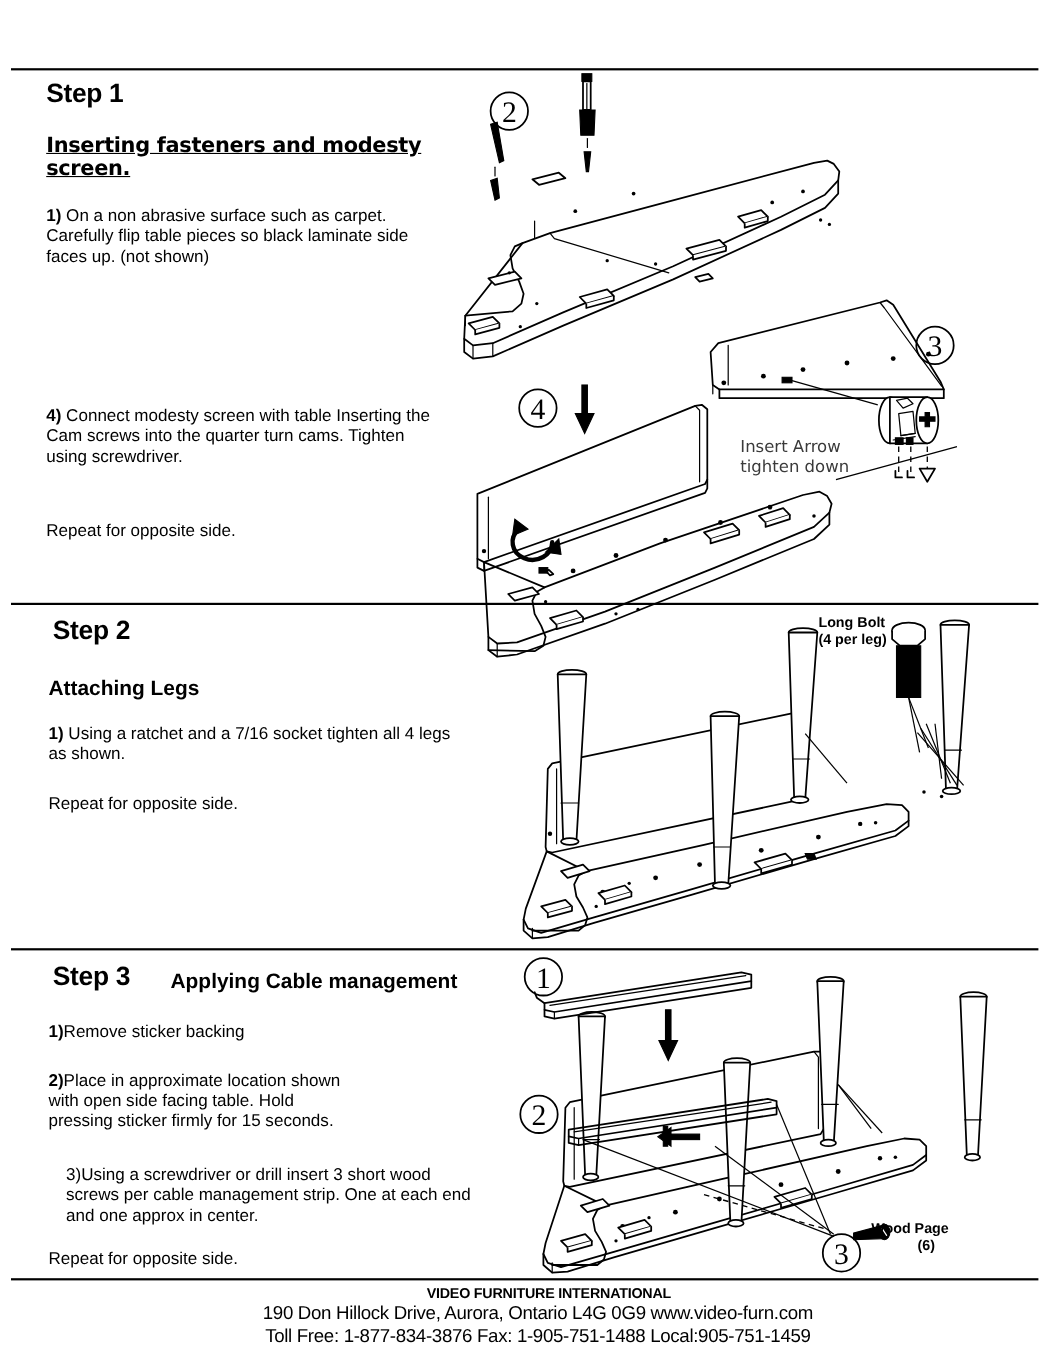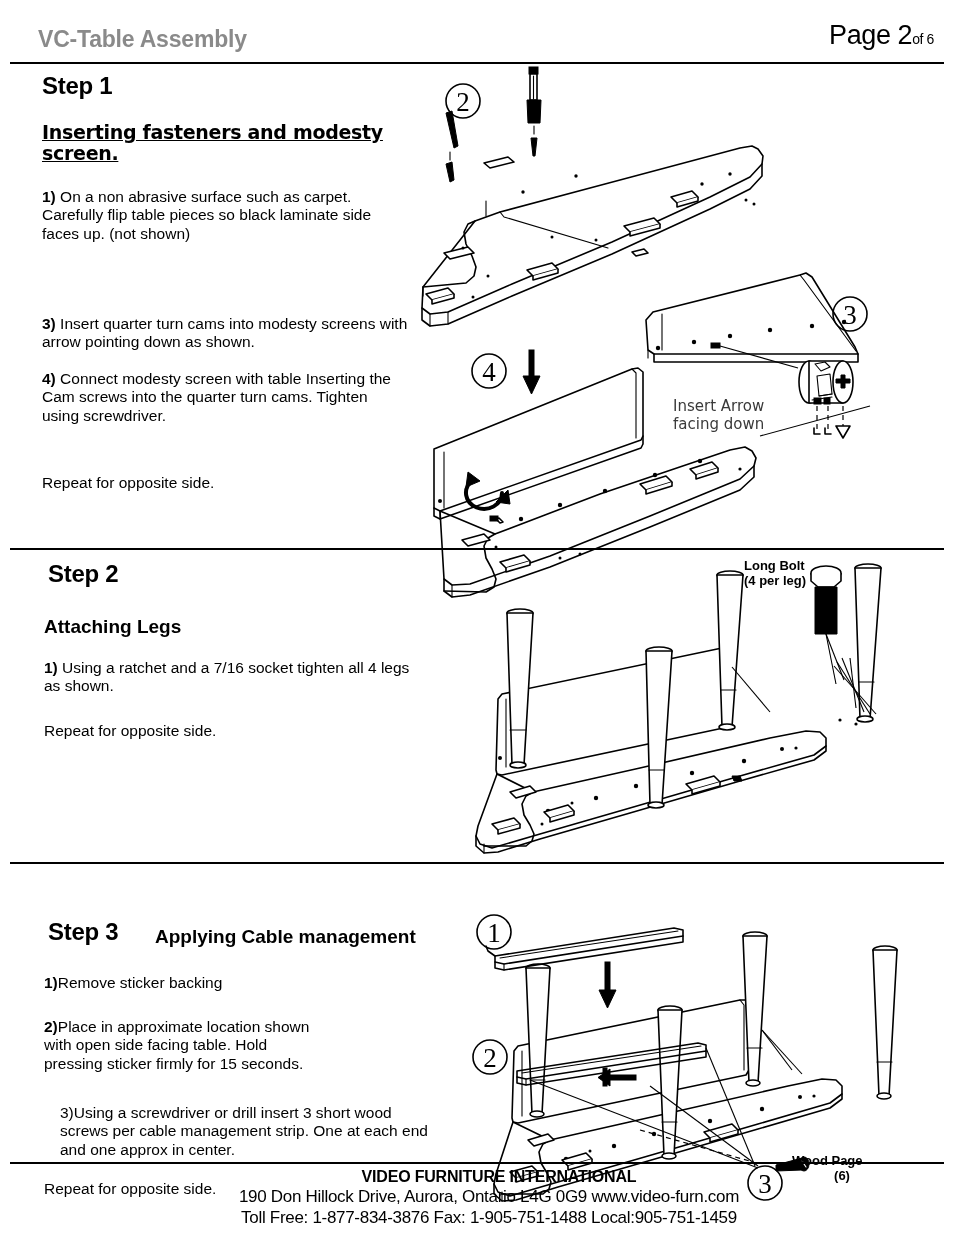--- a/index.html
+++ b/index.html
@@ -29,58 +29,49 @@
 
   
   .callout{position:absolute;font-size:13px;font-weight:bold;line-height:1.12;
            font-family:"Liberation Sans",sans-serif;}
   .callout.rounded{font-family:"DejaVu Sans",sans-serif;font-weight:normal;font-size:15px;
                    color:#3a3a3a;}
   .cent{text-align:center;}
 
   
   .footer{position:absolute;left:0;top:1168px;width:954px;text-align:center;}
-  .footer .co{font-size:16px;font-weight:bold;letter-spacing:-.2px;padding-left:44px;}
+  .footer .co{font-size:13px;font-weight:bold;letter-spacing:-.2px;padding-left:44px;}
   .footer .ln{font-size:17px;letter-spacing:-.3px;line-height:1.25;padding-left:24px;}
 
   svg{display:block;overflow:visible;}
   .ln1{fill:none;stroke:#000;stroke-width:1.6;stroke-linejoin:round;stroke-linecap:round;}
   .ln-thin{fill:none;stroke:#000;stroke-width:1.1;stroke-linejoin:round;stroke-linecap:round;}
   .ln-lead{fill:none;stroke:#000;stroke-width:1.1;}
   .ln-dash{fill:none;stroke:#000;stroke-width:1.2;stroke-dasharray:5 4;}
   .fillw{fill:#fff;stroke:#000;stroke-width:1.6;stroke-linejoin:round;}
   .fillk{fill:#000;stroke:#000;stroke-width:1;}
   .dot{fill:#000;}
   .circnum{font-family:"Liberation Serif","DejaVu Serif",serif;font-size:27px;fill:#000;
            text-anchor:middle;}
 </style>
 </head>
 <body>
 
 <div class="page">
 
-  <div class="header">
-    <div class="doc-title">VC-Table Assembly</div>
-    <div class="page-num">
-      <span>Page 2</span><span class="small">of 6</span>
-    </div>
-  </div>
   <div class="rule" style="left:10px;top:62px;width:934px;"></div>
 
   <div class="sect" style="left:0;top:64px;width:954px;height:484px;">
 
     <div class="step-h" style="position:absolute;left:42px;top:8px;">Step 1</div>
 
     <div class="sub-h rounded" style="position:absolute;left:42px;top:58px;width:350px;">Inserting fasteners and modesty screen.</div>
 
     <div class="body-t" style="position:absolute;left:42px;top:124px;width:352px;">
       <b>1)</b><span> On a non abrasive surface such as carpet. Carefully flip table pieces so black laminate side faces up. (not shown)</span>
-    </div>
-    <div class="body-t" style="position:absolute;left:42px;top:251px;width:380px;">
-      <b>3)</b><span> Insert quarter turn cams into modesty screens with arrow pointing down as shown.</span>
     </div>
     <div class="body-t" style="position:absolute;left:42px;top:306px;width:350px;">
       <b>4)</b><span> Connect modesty screen with table Inserting the Cam screws into the quarter turn cams. Tighten using screwdriver.</span>
     </div>
     <div class="body-t" style="position:absolute;left:42px;top:410px;width:330px;">Repeat for opposite side.</div>
 
     <svg style="position:absolute;left:400px;top:0;" width="554" height="484" viewBox="0 0 554 484">
 
       <g>
         <path class="ln1" d="M23 223 L75 157 L100 148 L205 120 L340 84 L352 82 L358 85 L363 92 L362 100
@@ -234,21 +225,21 @@
       </g>
 
       <g>
         <circle class="ln1" cx="89" cy="307" r="17" fill="#fff"></circle>
         <text class="circnum" x="89" y="317">4</text>
       </g>
     </svg>
 
     <div class="callout rounded" style="left:673px;top:333px;width:120px;line-height:1.2;">
       <div>Insert Arrow</div>
-      <div>facing down</div>
+      <div>tighten down</div>
     </div>
   </div>
 
   <div class="rule" style="left:10px;top:548px;width:934px;"></div>
   <div class="sect" style="left:0;top:550px;width:954px;height:310px;">
 
     <div class="step-h" style="position:absolute;left:48px;top:10px;">Step 2</div>
     <div class="sub-h" style="position:absolute;left:44px;top:66px;">Attaching Legs</div>
     <div class="body-t" style="position:absolute;left:44px;top:109px;width:372px;">
       <b>1)</b><span> Using a ratchet and a 7/16 socket tighten all 4 legs as shown.</span>
@@ -331,21 +322,21 @@
       </g>
     </svg>
 
     <div class="callout" style="left:744px;top:8px;width:96px;line-height:1.16;">
       <div>Long Bolt</div>
       <div>(4 per leg)</div>
     </div>
   </div>
 
   <div class="rule" style="left:10px;top:862px;width:934px;"></div>
-  <div class="sect" style="left:0;top:908px;width:776px;height:300px;">
+  <div class="sect" style="left:0;top:864px;width:776px;height:300px;">
 
     <div class="step-h" style="position:absolute;left:48px;top:10px;">Step 3</div>
     <div class="sub-h" style="position:absolute;left:155px;top:18px;">Applying Cable management</div>
 
     <div class="body-t" style="position:absolute;left:44px;top:66px;width:300px;">
       <b>1)</b><span>Remove sticker backing</span>
     </div>
     <div class="body-t" style="position:absolute;left:44px;top:110px;width:272px;">
       <b>2)</b><span>Place in approximate location shown with open side facing table. Hold pressing sticker firmly for 15 seconds.</span>
     </div>

